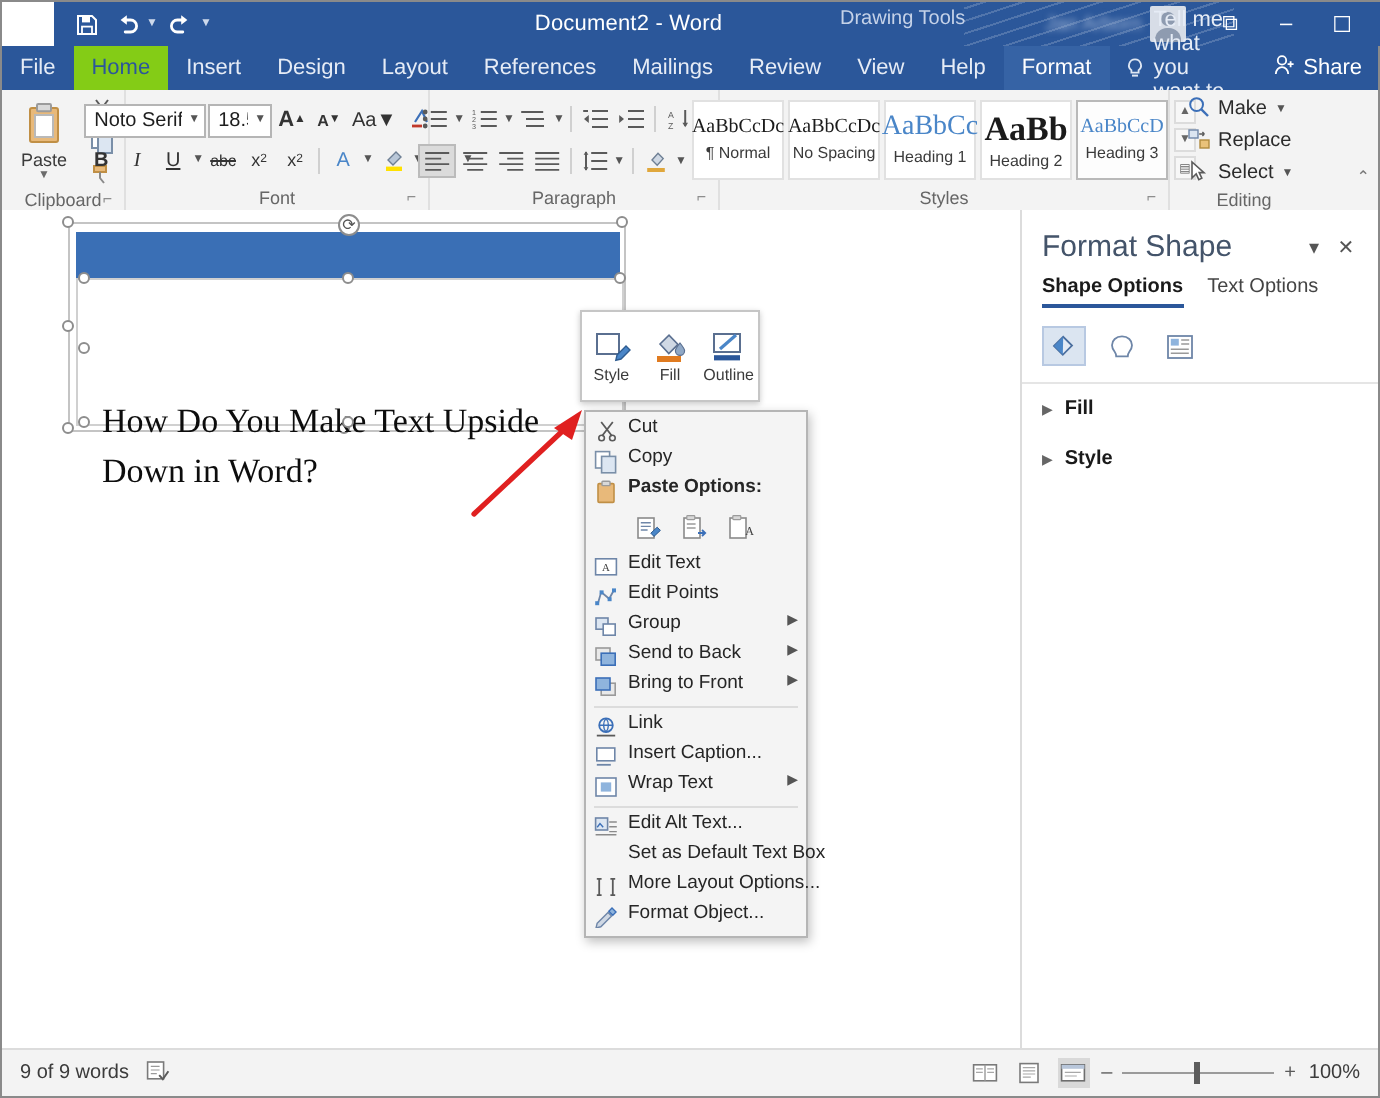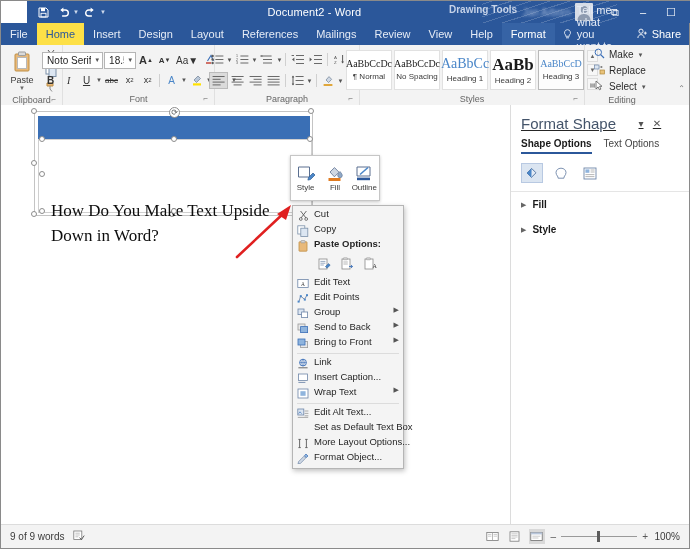--- a/index.html
+++ b/index.html
@@ -10,40 +10,40 @@
 
   
   .titlebar{position:absolute;left:0;top:0;width:100%;height:22px;background:#2b579a;
             display:flex;align-items:center;margin-left:26px;}
   .qat{display:flex;align-items:center;gap:3px;padding-left:8px;height:22px;}
   .qat .qbtn{width:17px;height:17px;display:flex;align-items:center;justify-content:center;
              color:#fff;font-size:11px;cursor:default;}
   .qat .qbtn svg{display:block;}
   .qsplit{font-size:6px;color:#cdd9ec;margin-left:-2px;}
   .title-center{flex:1;text-align:center;color:#fff;font-size:11px;letter-spacing:.1px;}
-  .ctx-label{position:absolute;left:422px;top:3px;color:#c5d2e8;font-size:10px;font-weight:bold;}
+  .ctx-label{position:absolute;left:393px;top:3px;color:#c5d2e8;font-size:10px;}
   .title-right{display:flex;align-items:center;gap:0px;height:22px;padding-right:2px;}
   .user-name{color:#9fb4d6;font-size:10px;filter:blur(1.6px);margin-right:4px;white-space:nowrap;}
   .avatar{width:18px;height:18px;background:#d7dde7;border-radius:1px;position:relative;overflow:hidden;margin-right:8px;}
   .avatar:before{content:"";position:absolute;left:50%;top:3px;transform:translateX(-50%);
                  width:7px;height:7px;border-radius:50%;background:#8e9bb0;}
   .avatar:after{content:"";position:absolute;left:50%;top:11px;transform:translateX(-50%);
                 width:13px;height:9px;border-radius:6px 6px 0 0;background:#8e9bb0;}
   .wbtn{width:28px;height:22px;display:flex;align-items:center;justify-content:center;
         color:#fff;font-size:11px;cursor:default;}
   .ribbon-deco{position:absolute;left:455px;top:0;width:135px;height:22px;opacity:.18;
                background:repeating-linear-gradient(-18deg,transparent 0 5px,#ffffff 5px 6px);
                pointer-events:none;}
 
   
   .tabbar{position:absolute;left:0;top:22px;width:100%;height:22px;background:#2b579a;
           display:flex;align-items:flex-end;}
   .tab{height:22px;line-height:22px;padding:0 9px;color:#e6ecf6;font-size:11px;cursor:default;white-space:nowrap;}
   .tab.file{background:#2b579a;}
-  .tab.active{background:#fde047;color:#2b579a;}
+  .tab.active{background:#84cc16;color:#2b579a;}
   .tab.format{background:#3663a5;color:#ffffff;}
   .tellme{display:flex;align-items:center;gap:5px;color:#e6ecf6;font-size:11px;padding:0 8px;height:22px;}
   .bulb{width:9px;height:11px;position:relative;}
   .share{margin-left:auto;display:flex;align-items:center;gap:4px;color:#fff;font-size:11px;padding:0 8px;height:22px;cursor:default;}
 
   
   .ribbon{position:absolute;left:0;top:44px;width:100%;height:60px;background:#f3f3f3;
           border-bottom:1px solid #d4d4d4;display:flex;}
   .grp{position:relative;height:60px;display:flex;flex-direction:column;align-items:center;
        border-right:1px solid #e0e0e0;padding:0 4px;box-sizing:border-box;}
@@ -108,21 +108,21 @@
   .ci .sub{position:absolute;right:4px;font-size:7px;color:#555;}
   .ci.hdr{color:#262626;font-weight:bold;}
   .ci.plain{padding-left:21px;}
   .msep{height:1px;background:#dcdcdc;margin:2px 4px;}
   .pasterow{display:flex;gap:4px;padding:2px 0 3px 21px;}
   .pico{width:17px;height:16px;border:1px solid transparent;display:flex;align-items:center;justify-content:center;cursor:default;}
 
   
   .pane{position:absolute;right:0;top:104px;bottom:24px;width:178px;background:#fff;
         border-left:1px solid #dcdcdc;}
-  .pane-head{display:flex;align-items:center;padding:10px 24px 4px 10px;text-decoration:underline;}
+  .pane-head{display:flex;align-items:center;padding:10px 8px 4px 10px;}
   .pane-title{font-size:15px;color:#44546a;flex:1;}
   .pane-btn{width:16px;height:16px;display:flex;align-items:center;justify-content:center;
             color:#555;font-size:10px;cursor:default;}
   .pane-tabs{display:flex;gap:12px;padding:2px 10px 0 10px;}
   .ptab{font-size:10px;color:#444;padding-bottom:3px;cursor:default;}
   .ptab.active{color:#1a1a1a;font-weight:bold;border-bottom:2px solid #2b579a;}
   .pane-icons{display:flex;gap:7px;padding:9px 10px 8px 10px;border-bottom:1px solid #e5e5e5;}
   .picon{width:22px;height:20px;display:flex;align-items:center;justify-content:center;cursor:default;}
   .picon.sel{background:#dbe5f1;border:1px solid #b8c9e2;box-sizing:border-box;}
   .psec{display:flex;align-items:center;gap:6px;padding:7px 10px;font-size:10px;color:#1a1a1a;cursor:default;}

